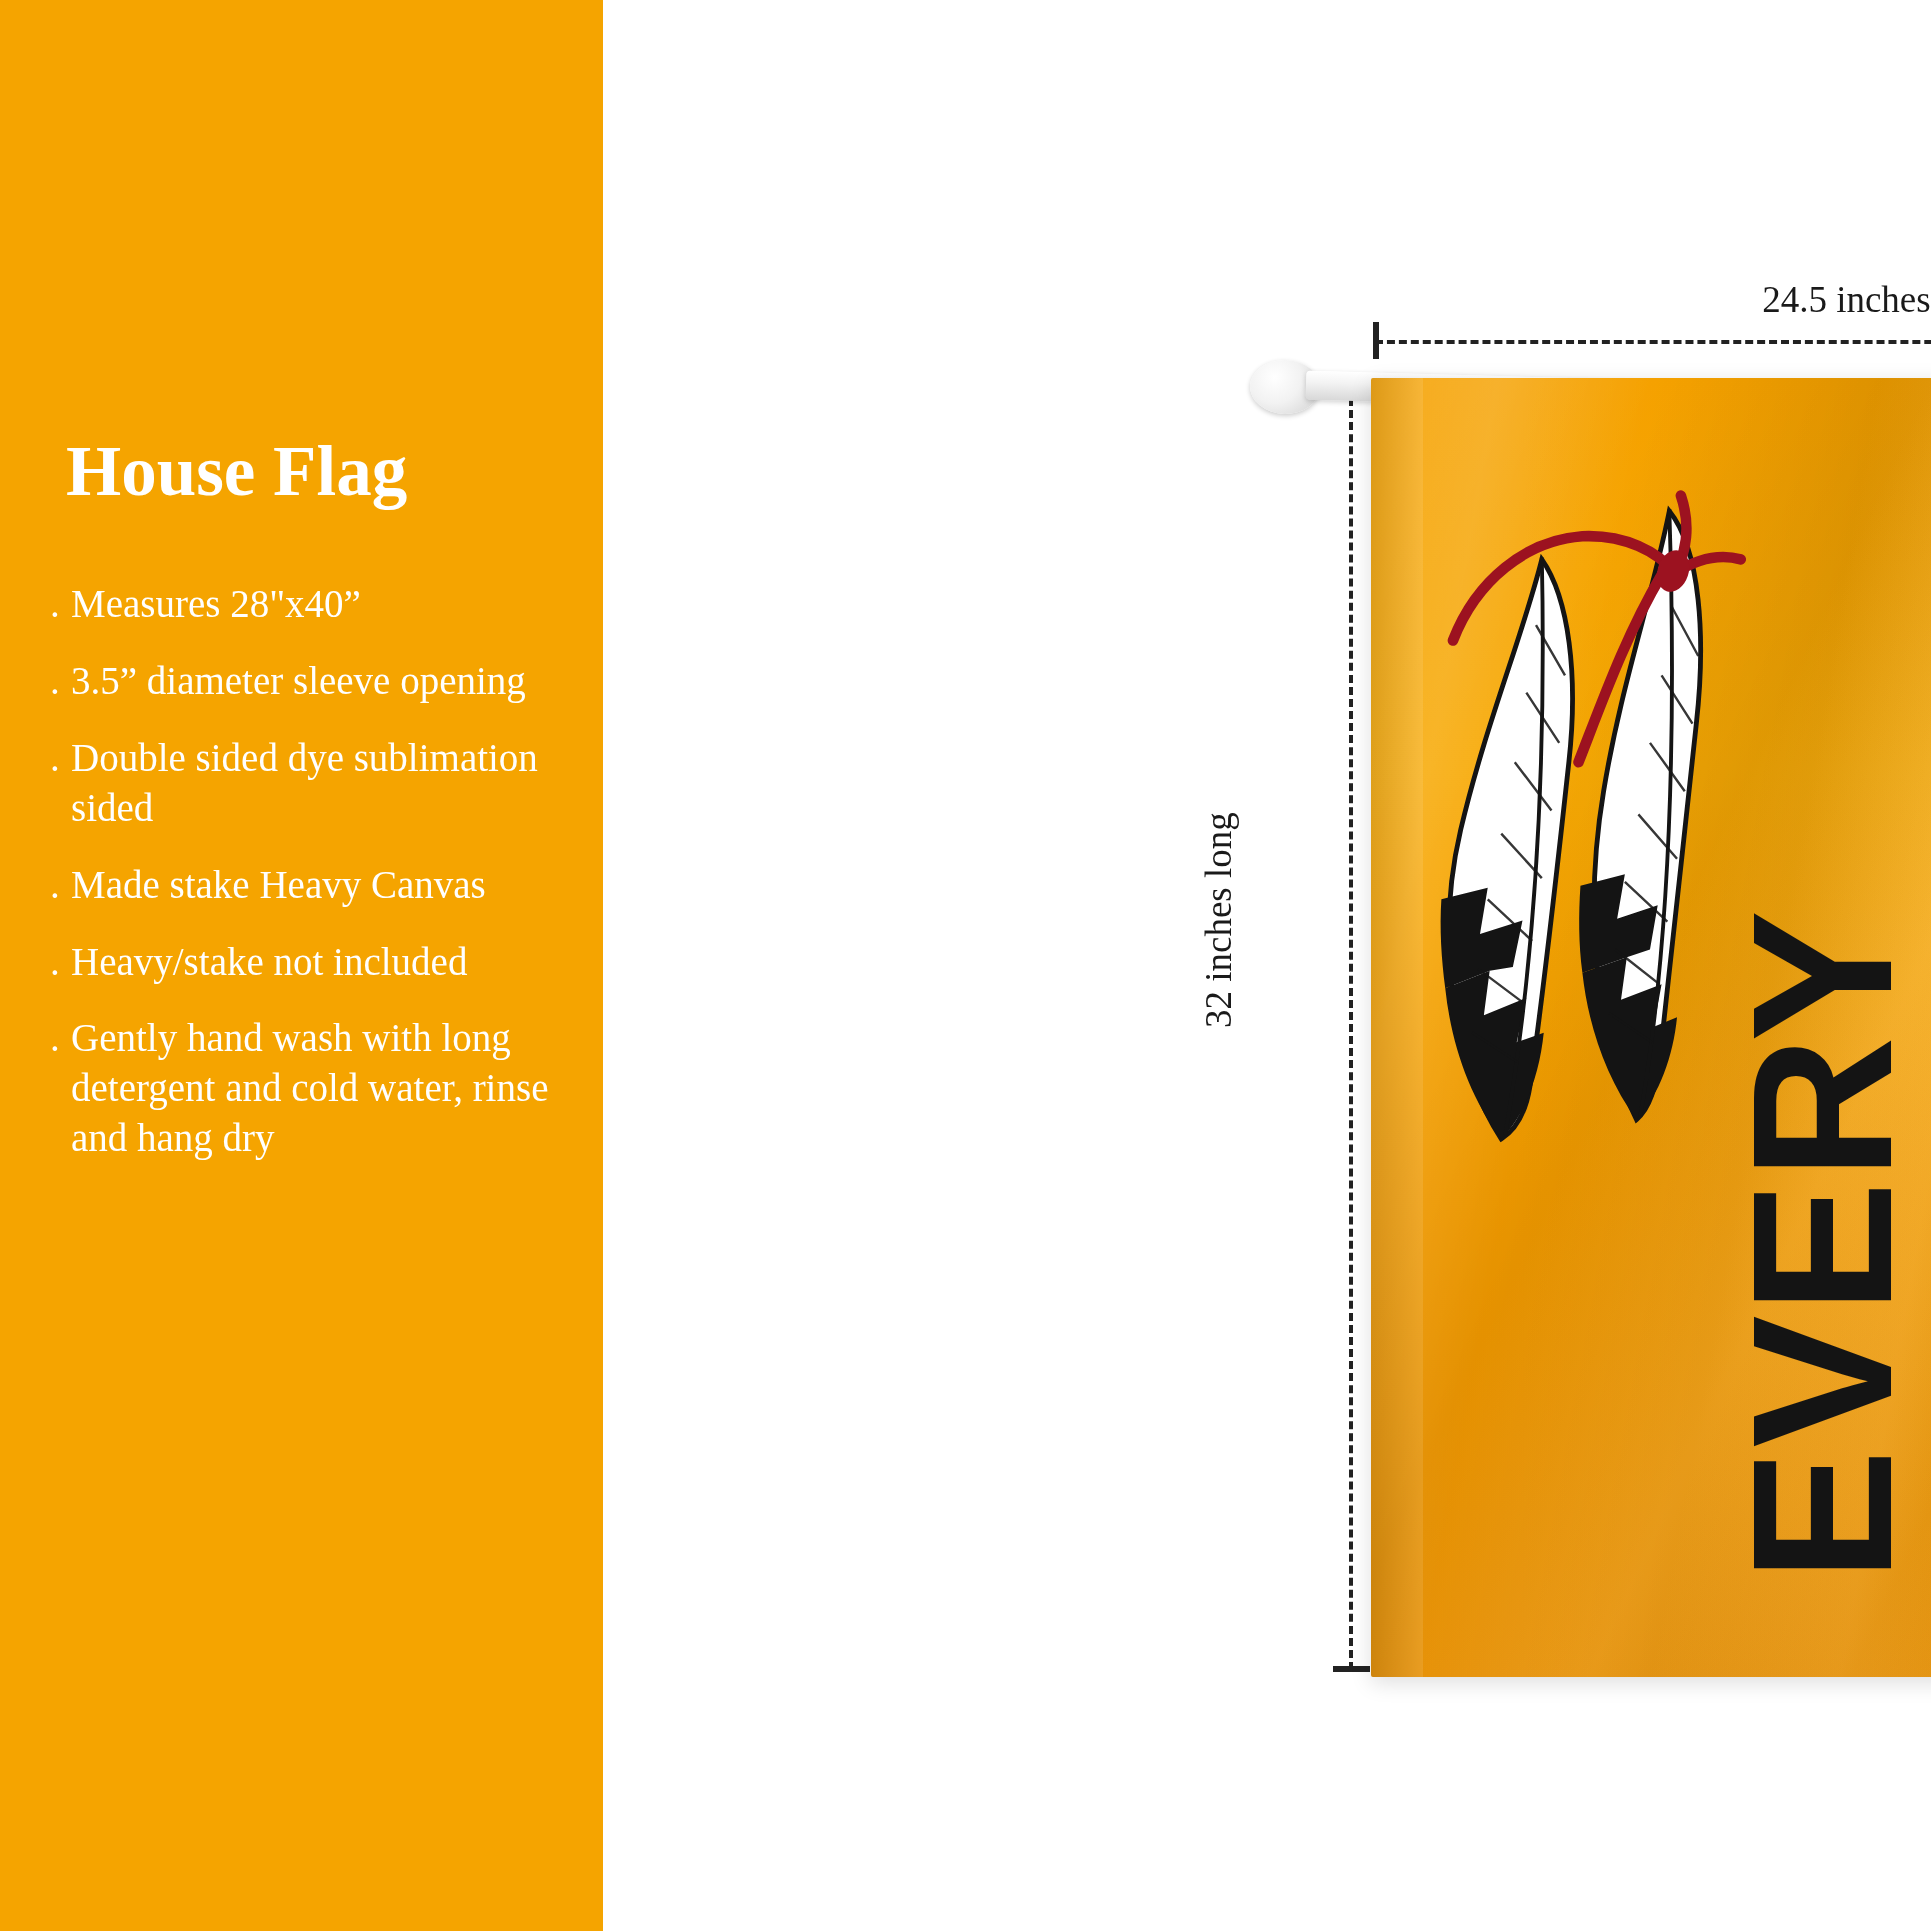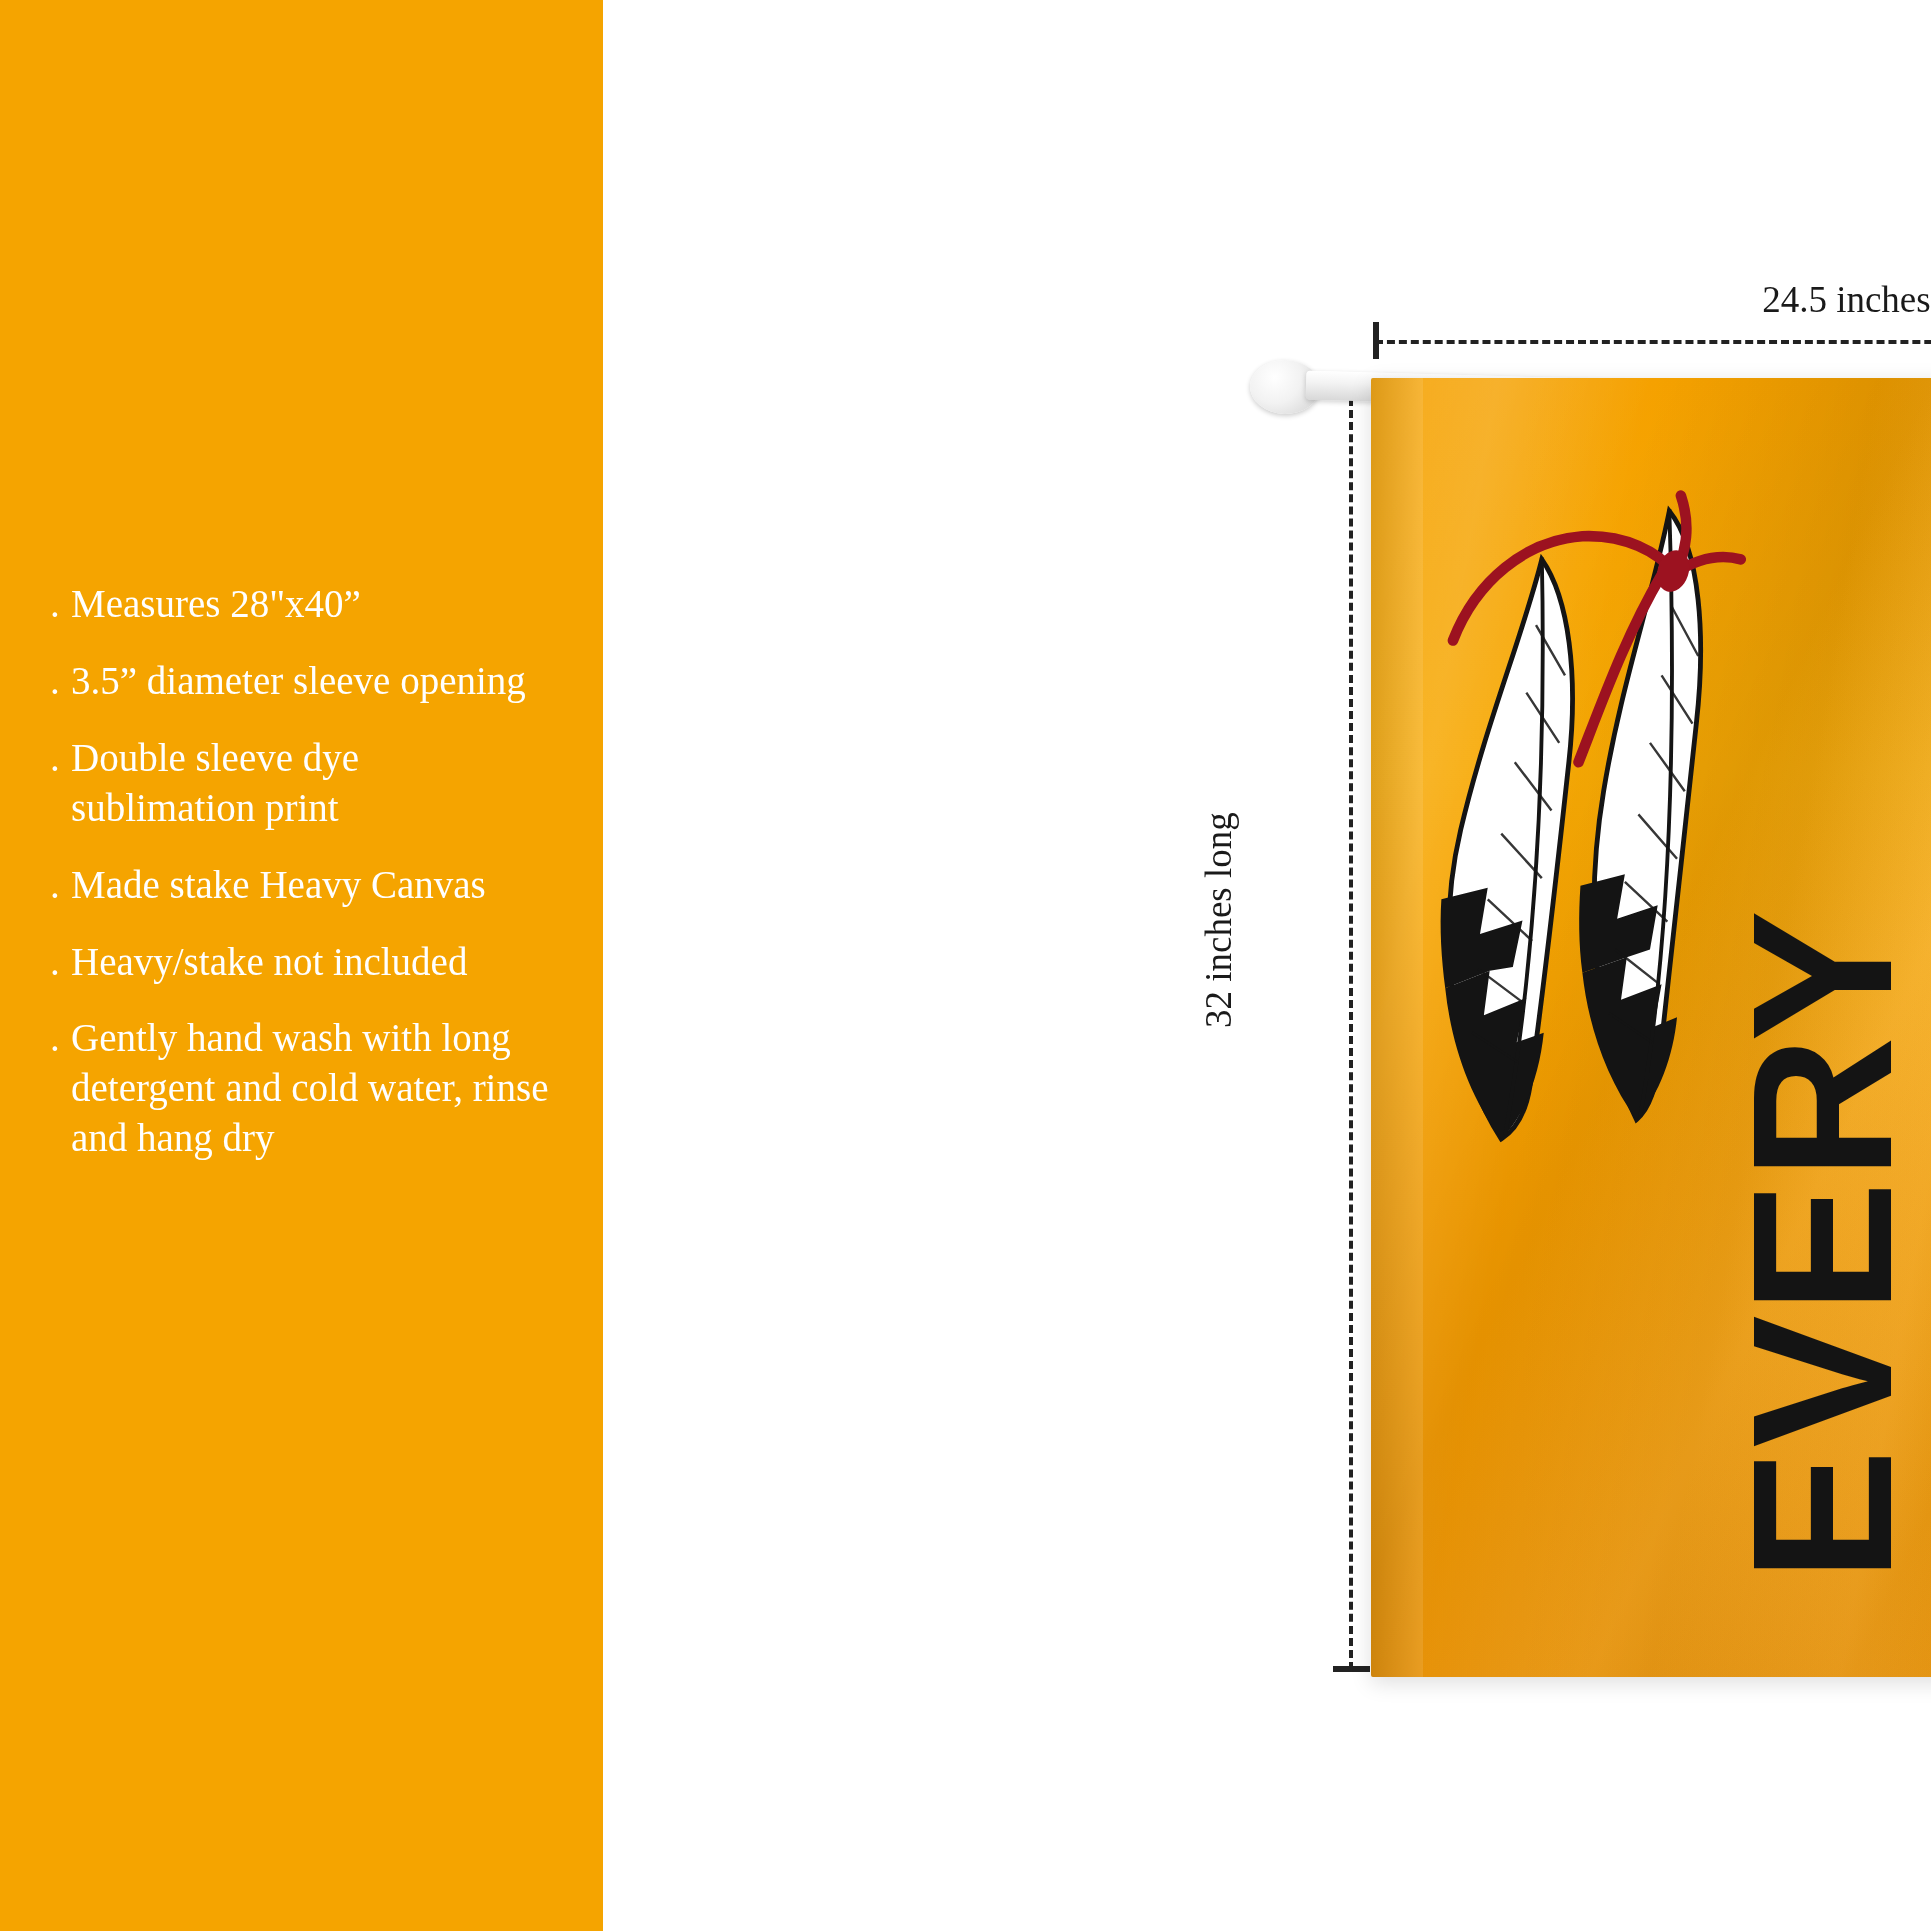--- a/index.html
+++ b/index.html
@@ -233,33 +233,34 @@
     width: 734px;
     height: 319px;
   }
 </style>
 </head>
 <body>
 
 <div class="page">
 
   <div class="info-panel">
+    <div class="info-title">House Flag</div>
 
     <div class="info-list">
       <div class="info-item">
         <span class="bullet">.</span>
         <span class="info-text">Measures 28"x40”</span>
       </div>
       <div class="info-item">
         <span class="bullet">.</span>
         <span class="info-text">3.5” diameter sleeve opening</span>
       </div>
       <div class="info-item">
         <span class="bullet">.</span>
-        <span class="info-text">Double sleeve dye sublimation print</span>
+        <span class="info-text">Double sided dye sublimation sided</span>
       </div>
       <div class="info-item">
         <span class="bullet">.</span>
         <span class="info-text">Made stake Heavy Canvas</span>
       </div>
       <div class="info-item">
         <span class="bullet">.</span>
         <span class="info-text">Heavy/stake not included</span>
       </div>
       <div class="info-item">

